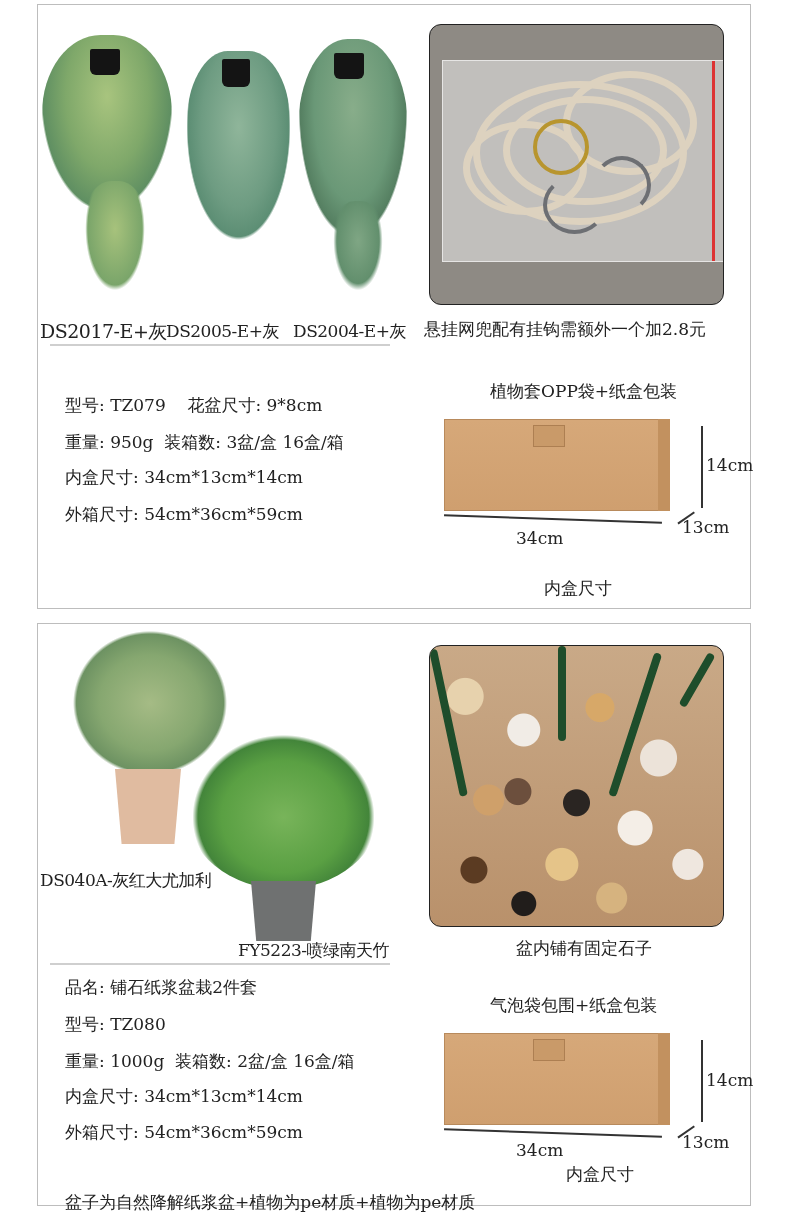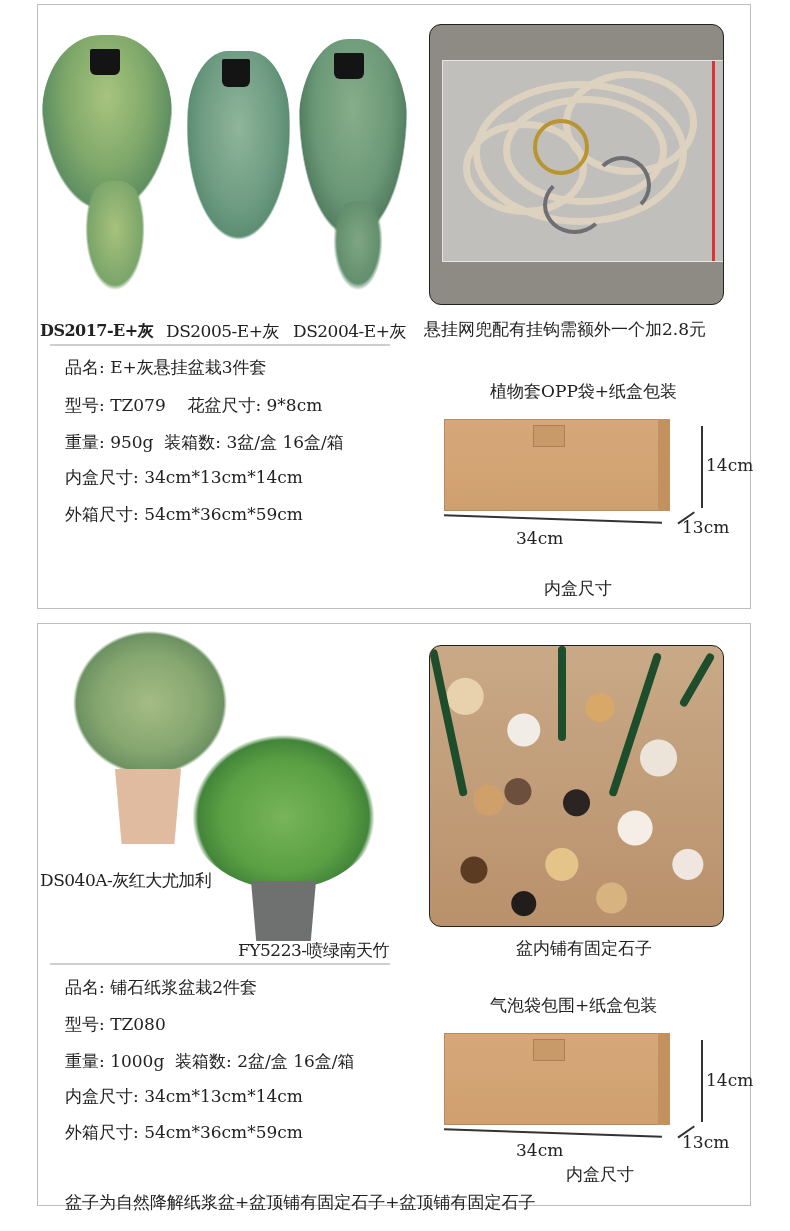--- a/index.html
+++ b/index.html
@@ -57,42 +57,39 @@
     <div class="pot" style="left:52px;top:38px;width:30px;height:26px;background:#141414;border-radius:2px 2px 6px 6px;"></div>
 
     <div class="plant" style="left:148px;top:40px;width:105px;height:190px;border-radius:40% 40% 30% 30%;background:radial-gradient(ellipse at 50% 40%,#8fb59a 0,#6e9c82 50%,#5c8e74 68%,transparent 70%);"></div>
     <div class="pot" style="left:184px;top:48px;width:28px;height:28px;background:#141414;border-radius:2px 2px 6px 6px;"></div>
 
     <div class="plant" style="left:260px;top:28px;width:110px;height:200px;background:radial-gradient(ellipse at 50% 35%,#88ad8a 0,#6a9877 50%,#557f61 68%,transparent 70%);"></div>
     <div class="plant" style="left:290px;top:190px;width:60px;height:100px;background:radial-gradient(ellipse at 50% 40%,#7fa684 0,#628f6d 50%,transparent 58%);"></div>
     <div class="pot" style="left:296px;top:42px;width:30px;height:26px;background:#141414;border-radius:2px 2px 6px 6px;"></div>
   </div>
 
-  <div class="abs txt" style="left:2px;top:316px;font-size:16px;letter-spacing:-0.5px;font-weight:bold;">DS2017-E+灰</div>
+  <div class="abs txt" style="left:2px;top:316px;font-size:19px;letter-spacing:-0.5px;">DS2017-E+灰</div>
   <div class="abs txt" style="left:128px;top:316px;font-size:17px;letter-spacing:-0.5px;">DS2005-E+灰</div>
   <div class="abs txt" style="left:255px;top:316px;font-size:17px;letter-spacing:-0.5px;">DS2004-E+灰</div>
   <div class="underline" style="left:12px;top:339px;width:340px;"></div>
 
   <div class="photo bag-bg" style="left:391px;top:19px;width:295px;height:281px;">
     <div class="bag">
       <div class="bag-zip"></div>
       <div class="rope" style="left:30px;top:20px;width:200px;height:130px;"></div>
       <div class="rope" style="left:60px;top:35px;width:150px;height:95px;"></div>
       <div class="rope" style="left:20px;top:60px;width:110px;height:80px;"></div>
       <div class="rope" style="left:120px;top:10px;width:120px;height:90px;"></div>
       <div class="ring" style="left:90px;top:58px;width:48px;height:48px;"></div>
       <div class="hook" style="left:150px;top:95px;width:50px;height:50px;border-left-color:transparent;border-bottom-color:transparent;"></div>
       <div class="hook" style="left:100px;top:115px;width:55px;height:50px;border-right-color:transparent;border-top-color:transparent;"></div>
     </div>
   </div>
   <div class="abs txt" style="left:386px;top:314px;font-size:17px;">悬挂网兜配有挂钩需额外一个加2.8元</div>
 
-  <div class="abs txt" style="left:27px;top:352px;">
-    <span>品名:</span>&nbsp;<span>E+灰悬挂盆栽3件套</span>
-  </div>
   <div class="abs txt" style="left:27px;top:390px;">
     <span>型号:</span>&nbsp;<span>TZ079</span>&nbsp;&nbsp;&nbsp;
     <span>花盆尺寸:</span>&nbsp;<span>9*8cm</span>
   </div>
   <div class="abs txt" style="left:27px;top:427px;">
     <span>重量:</span>&nbsp;<span>950g</span>&nbsp;
     <span>装箱数:</span>&nbsp;<span>3盆/盒 16盒/箱</span>
   </div>
   <div class="abs txt" style="left:27px;top:462px;">
     <span>内盒尺寸:</span>&nbsp;<span>34cm*13cm*14cm</span>
@@ -145,21 +142,21 @@
   <div class="abs txt" style="left:27px;top:427px;">
     <span>重量:</span>&nbsp;<span>1000g</span>&nbsp;
     <span>装箱数:</span>&nbsp;<span>2盆/盒 16盒/箱</span>
   </div>
   <div class="abs txt" style="left:27px;top:462px;">
     <span>内盒尺寸:</span>&nbsp;<span>34cm*13cm*14cm</span>
   </div>
   <div class="abs txt" style="left:27px;top:498px;">
     <span>外箱尺寸:</span>&nbsp;<span>54cm*36cm*59cm</span>
   </div>
-  <div class="abs txt" style="left:27px;top:568px;">盆子为自然降解纸浆盆+盆顶铺有固定石子+盆顶铺有固定石子</div>
+  <div class="abs txt" style="left:27px;top:568px;">盆子为自然降解纸浆盆+植物为pe材质+植物为pe材质</div>
 
   <div class="abs txt" style="left:452px;top:371px;">气泡袋包围+纸盒包装</div>
   <div>
     <div class="box" style="left:406px;top:409px;width:214px;height:90px;"></div>
     <div class="box-side" style="left:620px;top:409px;width:12px;height:92px;"></div>
     <div class="tab" style="left:495px;top:415px;width:30px;height:20px;"></div>
     <div class="dimline" style="left:663px;top:416px;width:1.5px;height:82px;"></div>
     <div class="dimline" style="left:406px;top:508px;width:218px;height:1.5px;transform:rotate(2deg);"></div>
     <div class="dimline" style="left:638px;top:507px;width:20px;height:1.5px;transform:rotate(-35deg);"></div>
   </div>

